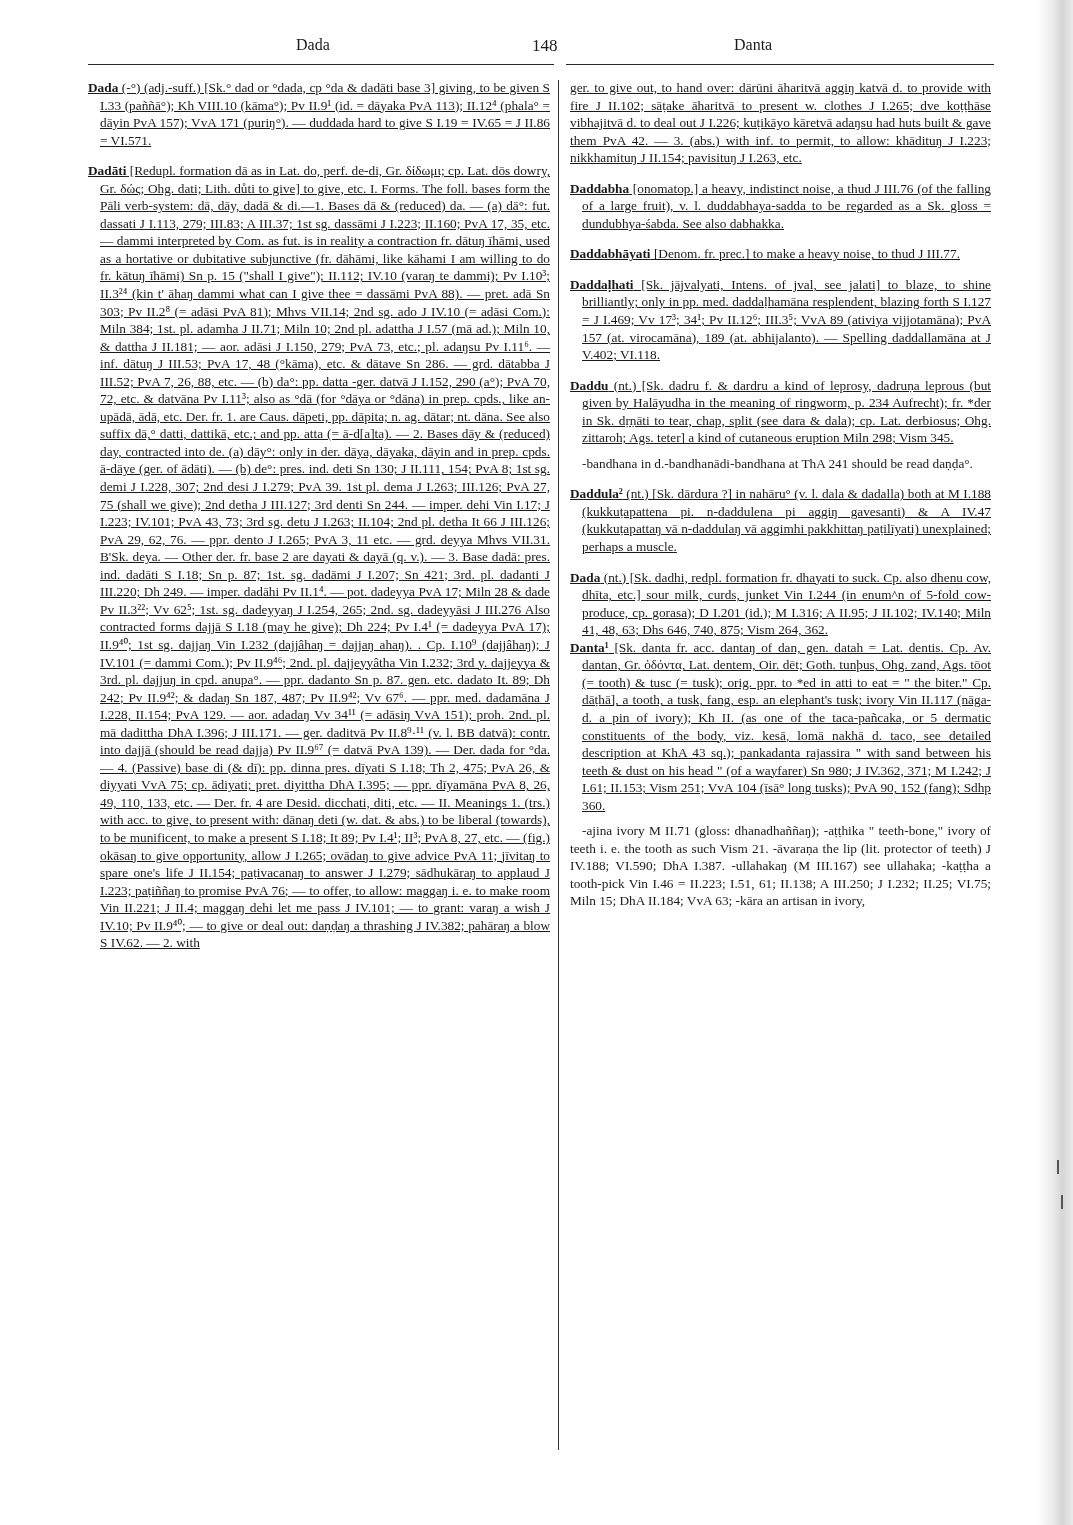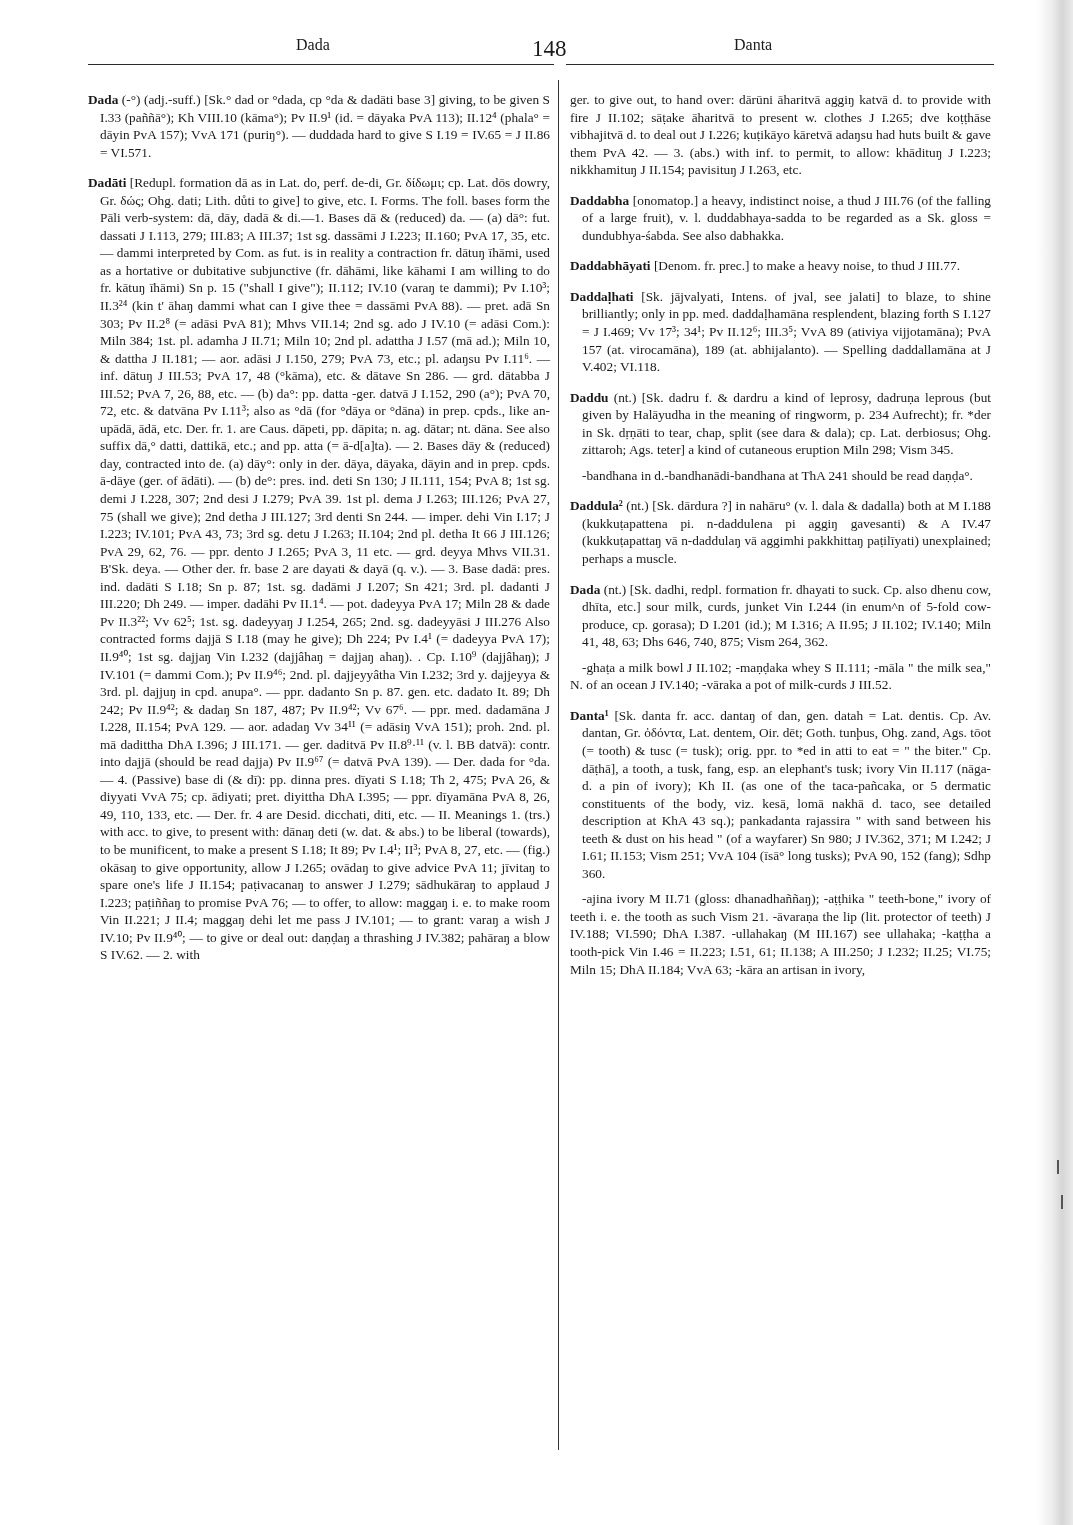--- a/index.html
+++ b/index.html
@@ -9,40 +9,40 @@
     font-family: "DejaVu Serif", "Liberation Serif", serif;
     color: #1a1a1a;
   }
   .page-header {
     position: absolute; top: 36px; left: 88px; width: 905px; height: 22px;
   }
   .hdr-left, .hdr-mid, .hdr-right {
     position: absolute; top: 0; font-size: 16px; font-family: "Liberation Serif", serif;
   }
   .hdr-left { left: 208px; }
-  .hdr-mid { left: 444px; font-size: 23px; }
+  .hdr-mid { left: 444px; font-size: 17px; }
   .hdr-right { left: 646px; }
   .rule {
     position: absolute; top: 64px; height: 1px; background: #2a2a2a;
   }
   .rule.left { left: 88px; width: 466px; }
   .rule.right { left: 566px; width: 428px; }
   .col-divider {
     position: absolute; left: 558px; top: 80px; width: 1px; height: 1370px; background: #333;
   }
   .column {
     position: absolute; top: 79px;
     font-family: "Liberation Serif", serif;
     font-size: 13.3px; line-height: 17.55px;
     text-align: justify;
   }
   .column.left { left: 88px; width: 462px; }
   .column.right { left: 570px; width: 421px; }
   .entry {
-    margin: 12px 0 13px 0; padding-left: 12px; text-indent: -12px;
+    margin: 0 0 13px 0; padding-left: 12px; text-indent: -12px; text-decoration: underline;
   }
   .entry.cont { padding-left: 0; text-indent: 0; }
   .sub { text-indent: 12px; padding-left: 0; margin: 8px 0 13px 0; }
   .hw { font-weight: bold; }
   .edge-shadow {
     position: absolute; right: 0; top: 0; width: 36px; height: 1525px;
     background: linear-gradient(to right, #ffffff 0%, #eeeeee 40%, #d6d6d6 70%, #eaeaea 100%);
   }
   .edge-mark {
     position: absolute; width: 2px; background: #555;
@@ -85,21 +85,20 @@
   <p class="entry" style="margin-bottom:0">
     <span class="hw">Daddu</span><span> (nt.) [Sk. dadru f. &amp; dardru a kind of leprosy, dadruṇa leprous (but given by Halāyudha in the meaning of ringworm, p. 234 Aufrecht); fr. *der in Sk. dṛṇāti to tear, chap, split (see dara &amp; dala); cp. Lat. derbiosus; Ohg. zittaroh; Ags. teter] a kind of cutaneous eruption Miln 298; Vism 345.</span>
   </p>
   <p class="sub">-bandhana in d.-bandhanādi-bandhana at ThA 241 should be read daṇḍa°.</p>
   <p class="entry">
     <span class="hw">Daddula²</span><span> (nt.) [Sk. dārdura ?] in nahāru° (v. l. dala &amp; dadalla) both at M I.188 (kukkuṭapattena pi. n-daddulena pi aggiŋ gavesanti) &amp; A IV.47 (kukkuṭapattaŋ vā n-daddulaŋ vā aggimhi pakkhittaŋ paṭilīyati) unexplained; perhaps a muscle.</span>
   </p>
   <p class="entry" style="margin-bottom:0">
     <span class="hw">Dada</span><span> (nt.) [Sk. dadhi, redpl. formation fr. dhayati to suck. Cp. also dhenu cow, dhīta, etc.] sour milk, curds, junket Vin I.244 (in enum^n of 5-fold cow-produce, cp. gorasa); D I.201 (id.); M I.316; A II.95; J II.102; IV.140; Miln 41, 48, 63; Dhs 646, 740, 875; Vism 264, 362.</span>
   </p>
-  <p class="sub">-ghaṭa a milk bowl J II.102; -maṇḍaka whey S II.111; -māla " the milk sea," N. of an ocean J IV.140; -vāraka a pot of milk-curds J III.52.</p>
   <p class="entry" style="margin-bottom:0">
     <span class="hw">Danta¹</span><span> [Sk. danta fr. acc. dantaŋ of dan, gen. datah = Lat. dentis. Cp. Av. dantan, Gr. ὀδόντα, Lat. dentem, Oir. dēt; Goth. tunþus, Ohg. zand, Ags. tōot (= tooth) &amp; tusc (= tusk); orig. ppr. to *ed in atti to eat = " the biter." Cp. dāṭhā], a tooth, a tusk, fang, esp. an elephant's tusk; ivory Vin II.117 (nāga-d. a pin of ivory); Kh II. (as one of the taca-pañcaka, or 5 dermatic constituents of the body, viz. kesā, lomā nakhā d. taco, see detailed description at KhA 43 sq.); pankadanta rajassira " with sand between his teeth &amp; dust on his head " (of a wayfarer) Sn 980; J IV.362, 371; M I.242; J I.61; II.153; Vism 251; VvA 104 (īsā° long tusks); PvA 90, 152 (fang); Sdhp 360.</span>
   </p>
   <p class="sub">-ajina ivory M II.71 (gloss: dhanadhaññaŋ); -aṭṭhika " teeth-bone," ivory of teeth i. e. the tooth as such Vism 21. -āvaraṇa the lip (lit. protector of teeth) J IV.188; VI.590; DhA I.387. -ullahakaŋ (M III.167) see ullahaka; -kaṭṭha a tooth-pick Vin I.46 = II.223; I.51, 61; II.138; A III.250; J I.232; II.25; VI.75; Miln 15; DhA II.184; VvA 63; -kāra an artisan in ivory,</p>
 </div>
 
 <div class="edge-shadow"></div>
 <div class="edge-mark" style="left:1057px;top:1160px;height:14px;"></div>
 <div class="edge-mark" style="left:1061px;top:1195px;height:14px;"></div>
 

